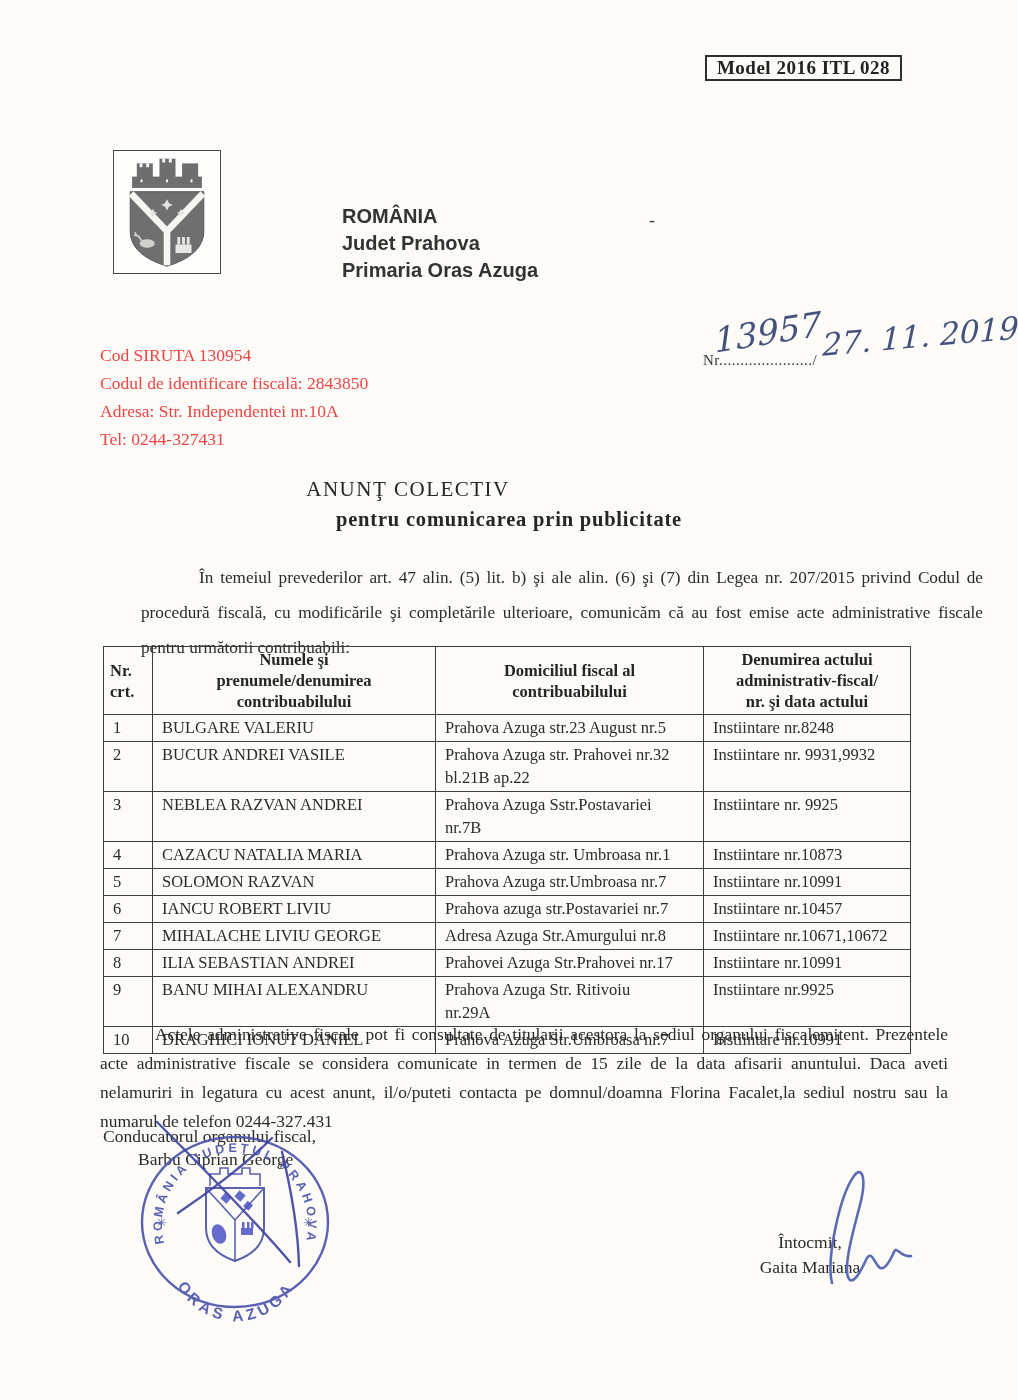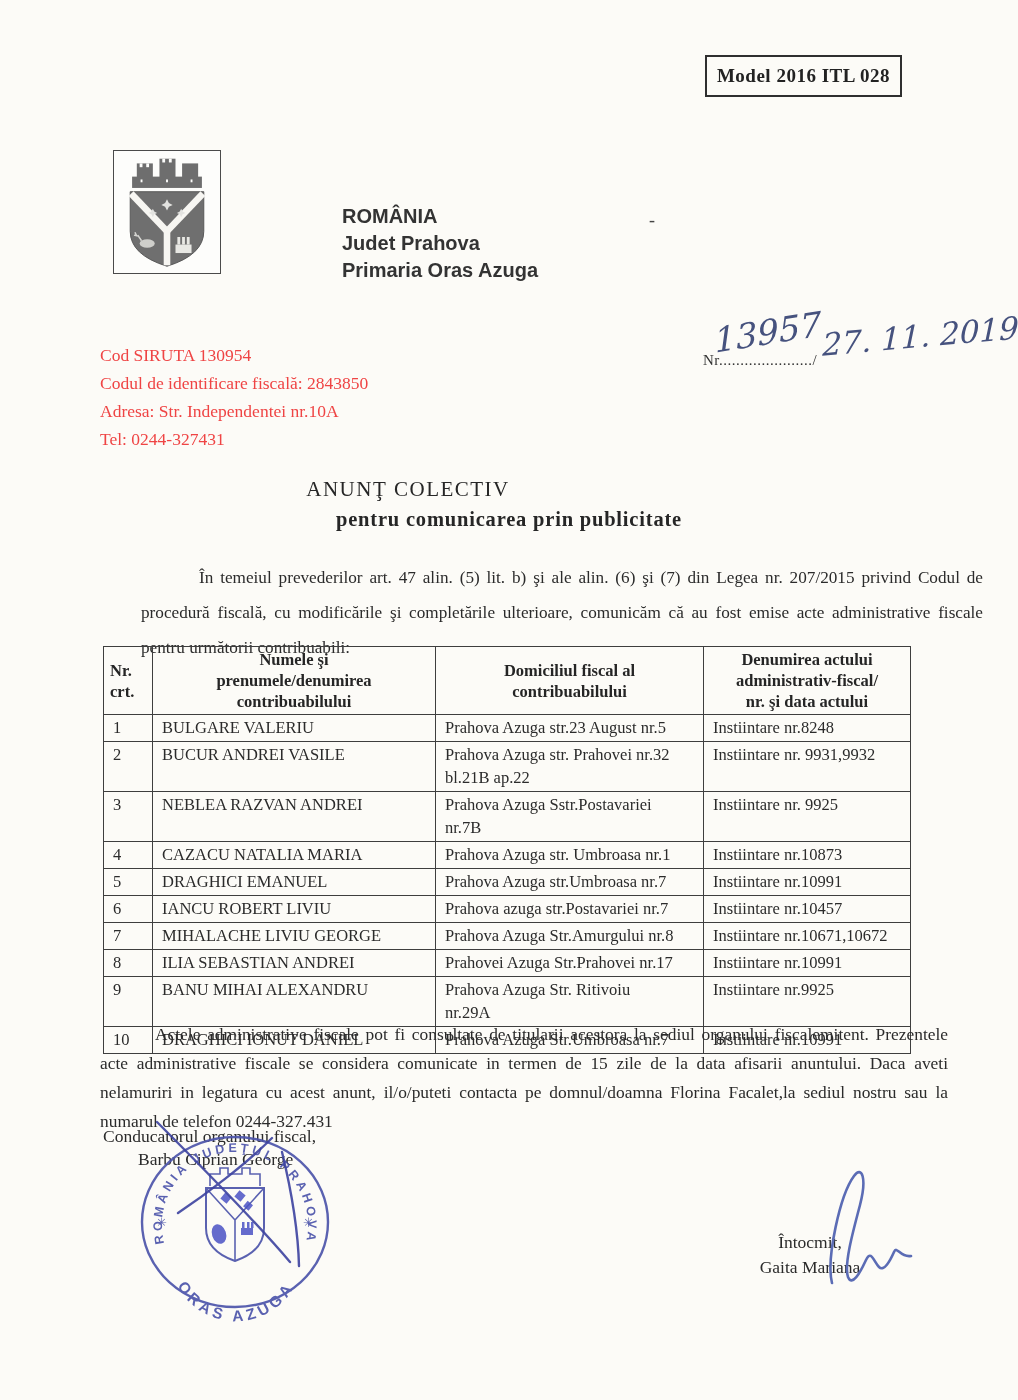--- a/index.html
+++ b/index.html
@@ -5,21 +5,21 @@
   * { margin:0; padding:0; box-sizing:border-box; }
   html,body { background:#e8e6e1; }
   .page {
     position:relative; width:1018px; height:1400px;
     background:#fcfbf7; overflow:hidden;
     font-family:"Liberation Serif", serif; color:#2e2e2e;
   }
 
   
   .model-box {
-    position:absolute; left:705px; top:55px; width:197px; height:42px;
+    position:absolute; left:705px; top:55px; width:197px; height:26px;
     border:2px solid #2f2f2f; display:flex; align-items:center; justify-content:center;
     font-weight:bold; font-size:19px; letter-spacing:.5px; color:#222;
   }
 
   
   .emblem-box {
     position:absolute; left:113px; top:150px; width:108px; height:124px;
     border:1.5px solid #4a4a4a; background:#fdfdfb;
     display:flex; align-items:center; justify-content:center;
   }
@@ -206,34 +206,34 @@
           <td>Instiintare nr. 9925</td>
         </tr>
         <tr>
           <td>4</td>
           <td>CAZACU NATALIA MARIA</td>
           <td class="addr">Prahova Azuga str. Umbroasa nr.1</td>
           <td>Instiintare nr.10873</td>
         </tr>
         <tr>
           <td>5</td>
-          <td>DRAGHICI EMANUEL</td>
+          <td>SOLOMON RAZVAN</td>
           <td class="addr">Prahova Azuga str.Umbroasa nr.7</td>
           <td>Instiintare nr.10991</td>
         </tr>
         <tr>
           <td>6</td>
           <td>IANCU ROBERT LIVIU</td>
           <td class="addr">Prahova azuga str.Postavariei nr.7</td>
           <td>Instiintare nr.10457</td>
         </tr>
         <tr>
           <td>7</td>
           <td>MIHALACHE LIVIU GEORGE</td>
-          <td class="addr">Prahova Azuga Str.Amurgului nr.8</td>
+          <td class="addr">Adresa Azuga Str.Amurgului nr.8</td>
           <td>Instiintare nr.10671,10672</td>
         </tr>
         <tr>
           <td>8</td>
           <td>ILIA SEBASTIAN ANDREI</td>
           <td class="addr">Prahovei Azuga Str.Prahovei nr.17</td>
           <td>Instiintare nr.10991</td>
         </tr>
         <tr>
           <td>9</td>

